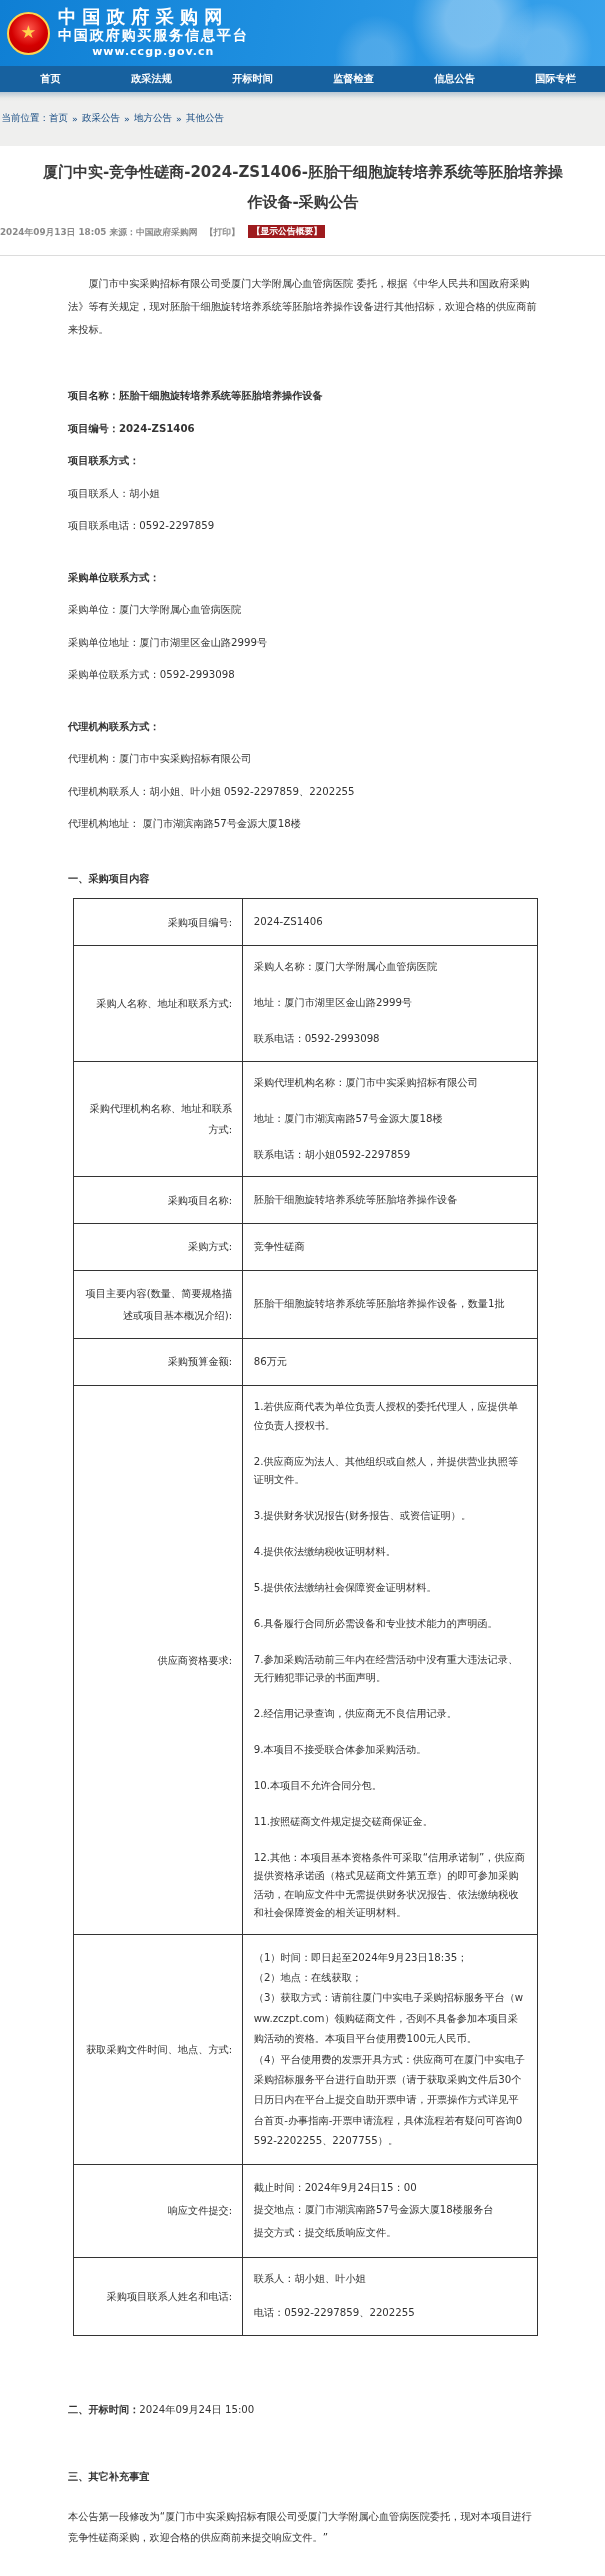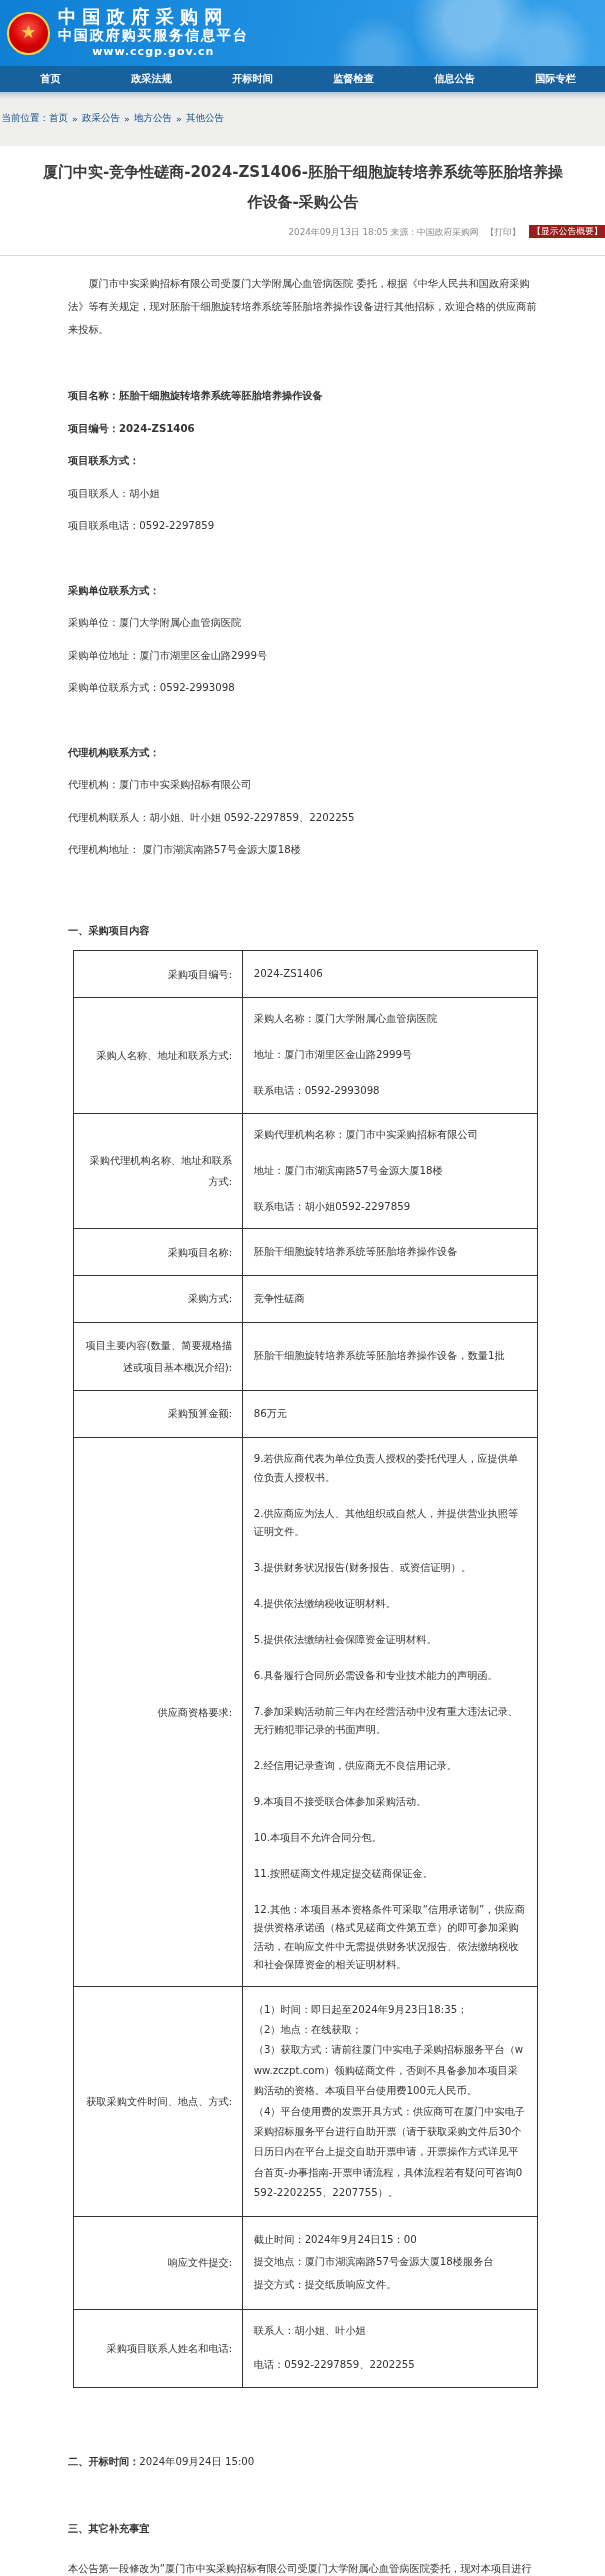--- a/index.html
+++ b/index.html
@@ -31,32 +31,32 @@
     background:linear-gradient(180deg,#b9c7d3 0,#e9eae8 6.1px,#efefee 9.5px);
     padding:20.3px 0 0 1.4px;font-size:9.5px;color:#164b82;}
   .breadcrumb-strip span{vertical-align:middle;}
   .crumb-link{cursor:pointer;}
   .crumb-sep{margin:0 4.1px;}
 
   
   .content{background:#fff;padding-bottom:19px;}
   .page-title{font-size:15px;font-weight:bold;color:#3a3a3a;text-align:center;
     line-height:2.0;margin:11px 38px 0;}
-  .meta{text-align:right;font-size:8.8px;color:#8a8a8a;margin-top:9.5px;}
+  .meta{text-align:left;font-size:8.8px;color:#8a8a8a;margin-top:9.5px;font-weight:bold;}
   .meta .print-link{color:#8a8a8a;cursor:pointer;margin-left:4.1px;}
   .badge{background:#9e1b1e;color:#fff;padding:1.4px 3.4px;margin-left:5.4px;cursor:pointer;}
   .rule{border:none;border-top:0.7px solid #dcdcdc;margin:16.3px 0 0;}
 
   .body-text{margin:0 65px 0 68px;font-size:10.2px;}
   .intro{text-indent:2em;line-height:2.25;margin:17.6px 0 0;}
   .info-line{line-height:1.8;margin:14.2px 0 0;}
   .info-line.first{margin-top:45px;}
   .info-line.bold{font-weight:bold;}
-  .info-line.gap{margin-top:46px;}
-  .section-heading{font-weight:bold;margin-top:62px;line-height:1.8;}
+  .info-line.gap{margin-top:33px;}
+  .section-heading{font-weight:bold;margin-top:36px;line-height:1.8;}
 
   
   table.proc{border-collapse:collapse;margin:6.1px 0 0 4.7px;width:465px;font-size:10.2px;
     table-layout:fixed;}
   table.proc th{width:149px;border:0.7px solid #333;text-align:right;font-weight:normal;
     padding:12.2px 9.5px;line-height:2.1;vertical-align:middle;color:#333;}
   table.proc td{border:0.7px solid #333;padding:12.2px 11px;line-height:1.8;
     vertical-align:middle;word-break:break-all;}
   table.proc td p{margin:0;}
   tr.rw td p{margin-bottom:17.6px;}
@@ -176,21 +176,21 @@
         </tr>
         <tr>
           <th>采购预算金额:</th>
           <td>
               <p>86万元</p>
             </td>
         </tr>
         <tr class="req">
           <th>供应商资格要求:</th>
           <td>
-            <p>9.若供应商代表为单位负责人授权的委托代理人，应提供单位负责人授权书。</p>
+            <p>1.若供应商代表为单位负责人授权的委托代理人，应提供单位负责人授权书。</p>
             <p>2.供应商应为法人、其他组织或自然人，并提供营业执照等证明文件。</p>
             <p>3.提供财务状况报告(财务报告、或资信证明）。</p>
             <p>4.提供依法缴纳税收证明材料。</p>
             <p>5.提供依法缴纳社会保障资金证明材料。</p>
             <p>6.具备履行合同所必需设备和专业技术能力的声明函。</p>
             <p>7.参加采购活动前三年内在经营活动中没有重大违法记录、无行贿犯罪记录的书面声明。</p>
             <p>2.经信用记录查询，供应商无不良信用记录。</p>
             <p>9.本项目不接受联合体参加采购活动。</p>
             <p>10.本项目不允许合同分包。</p>
             <p>11.按照磋商文件规定提交磋商保证金。</p>

